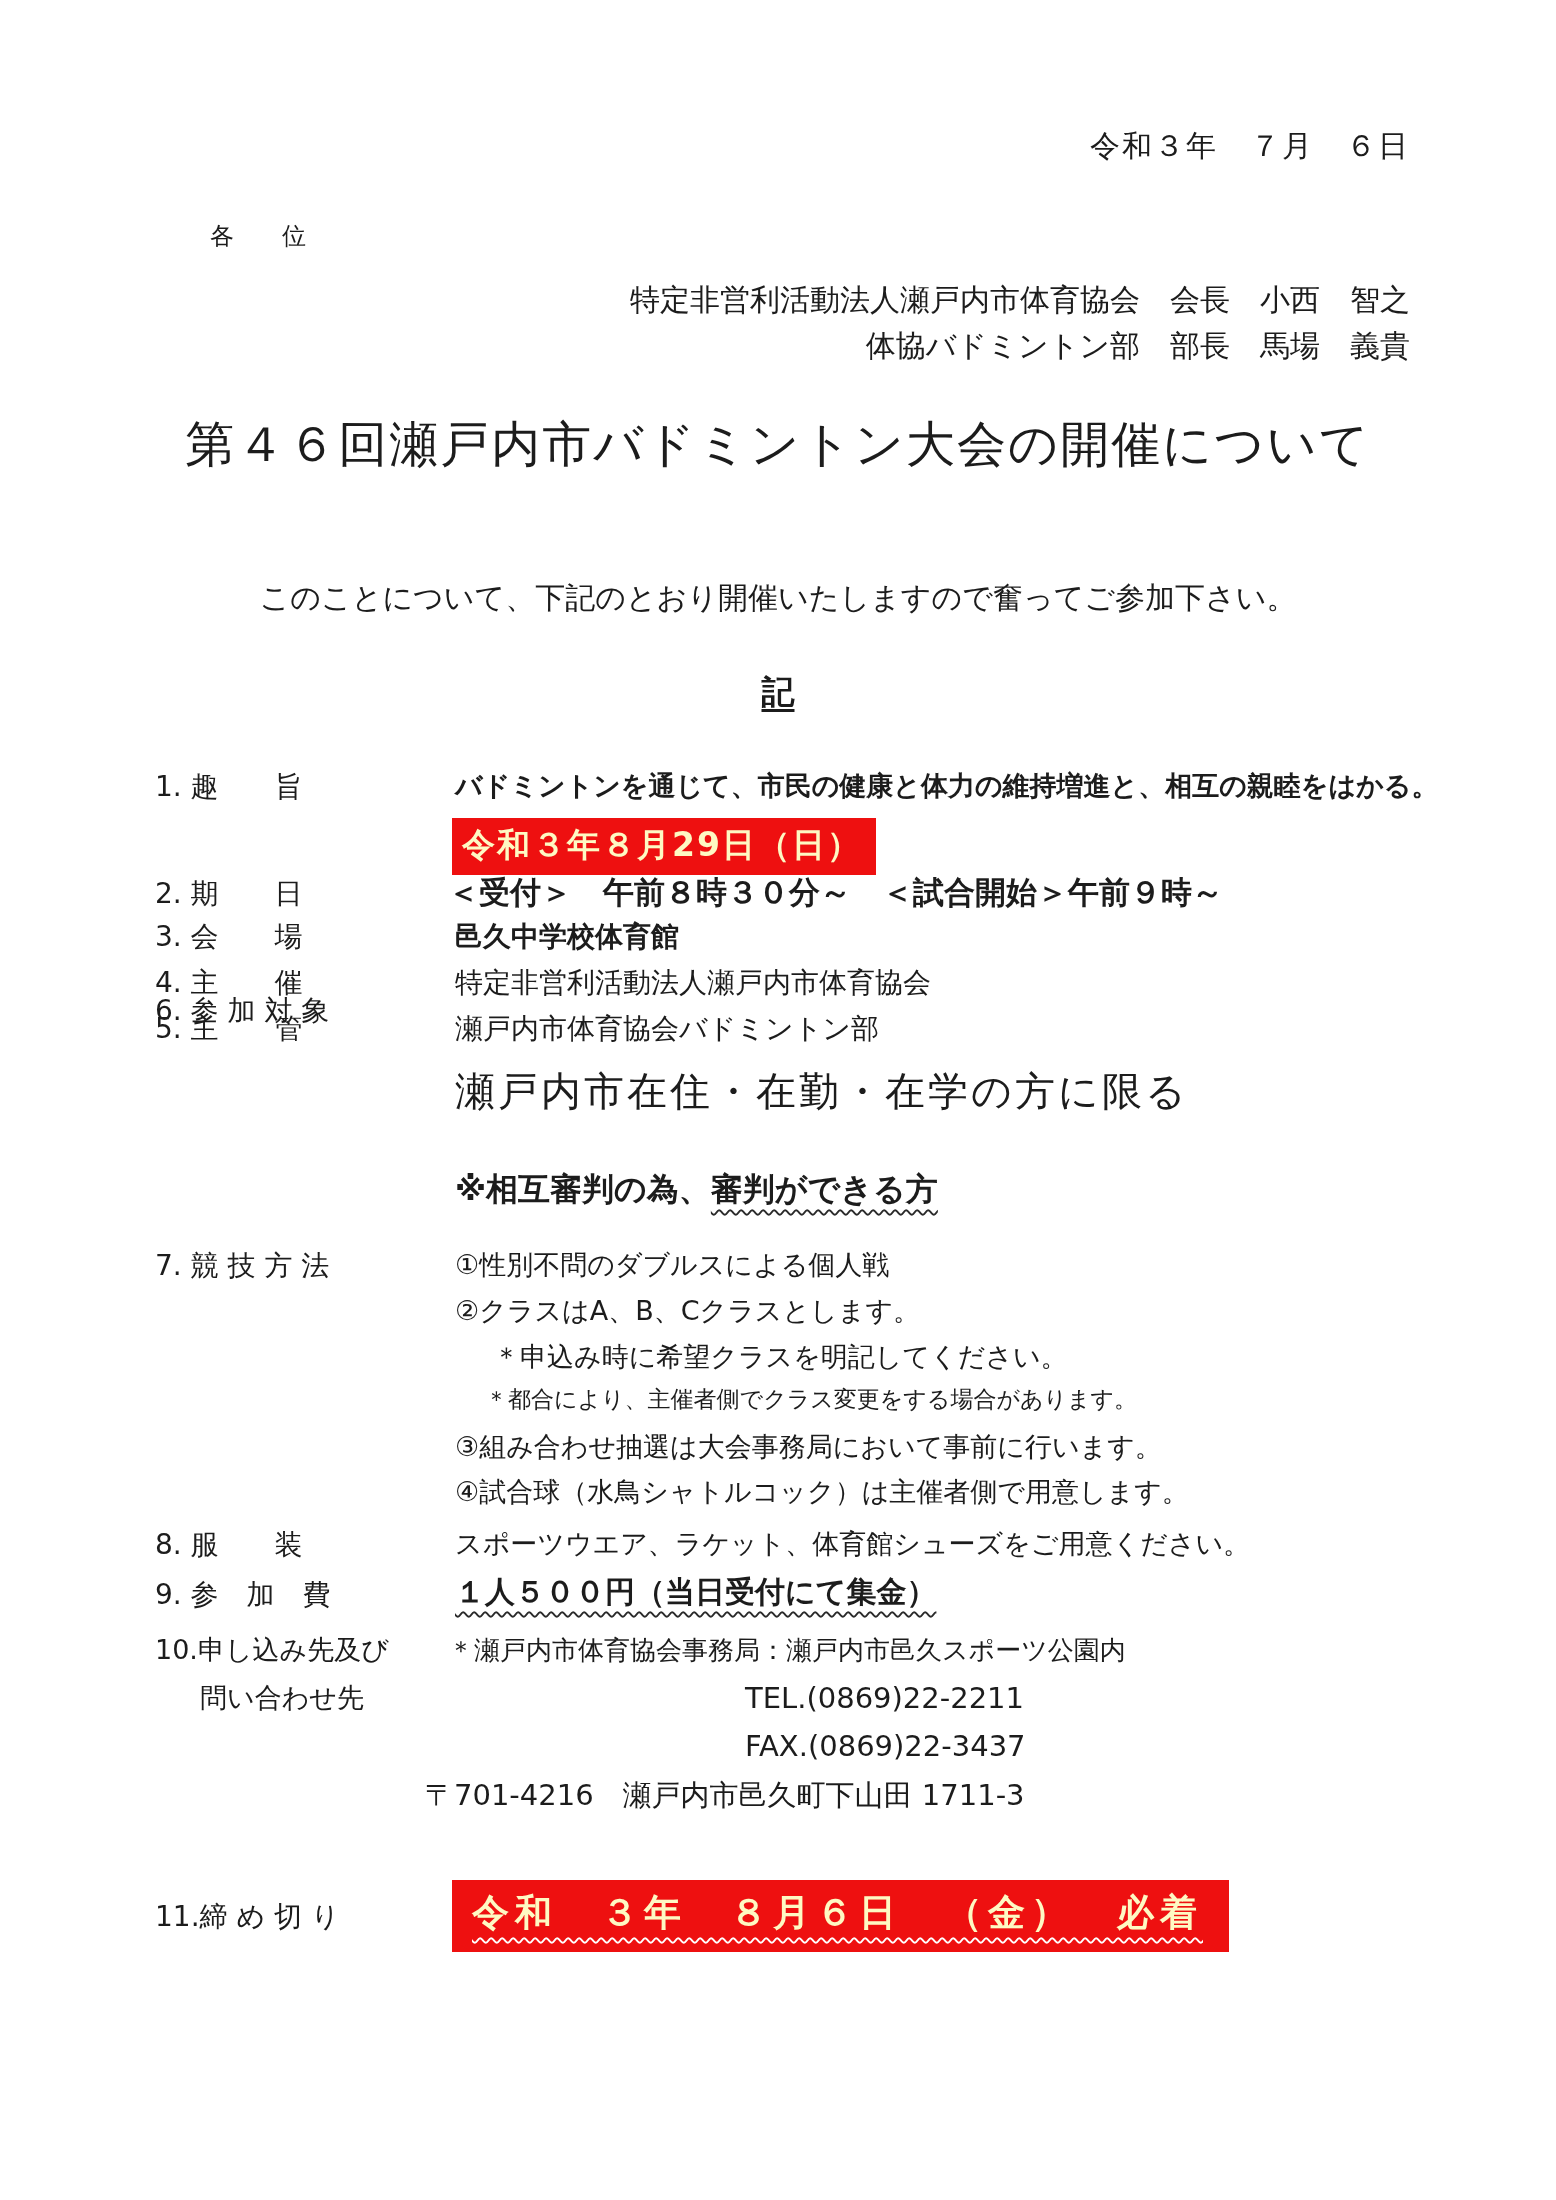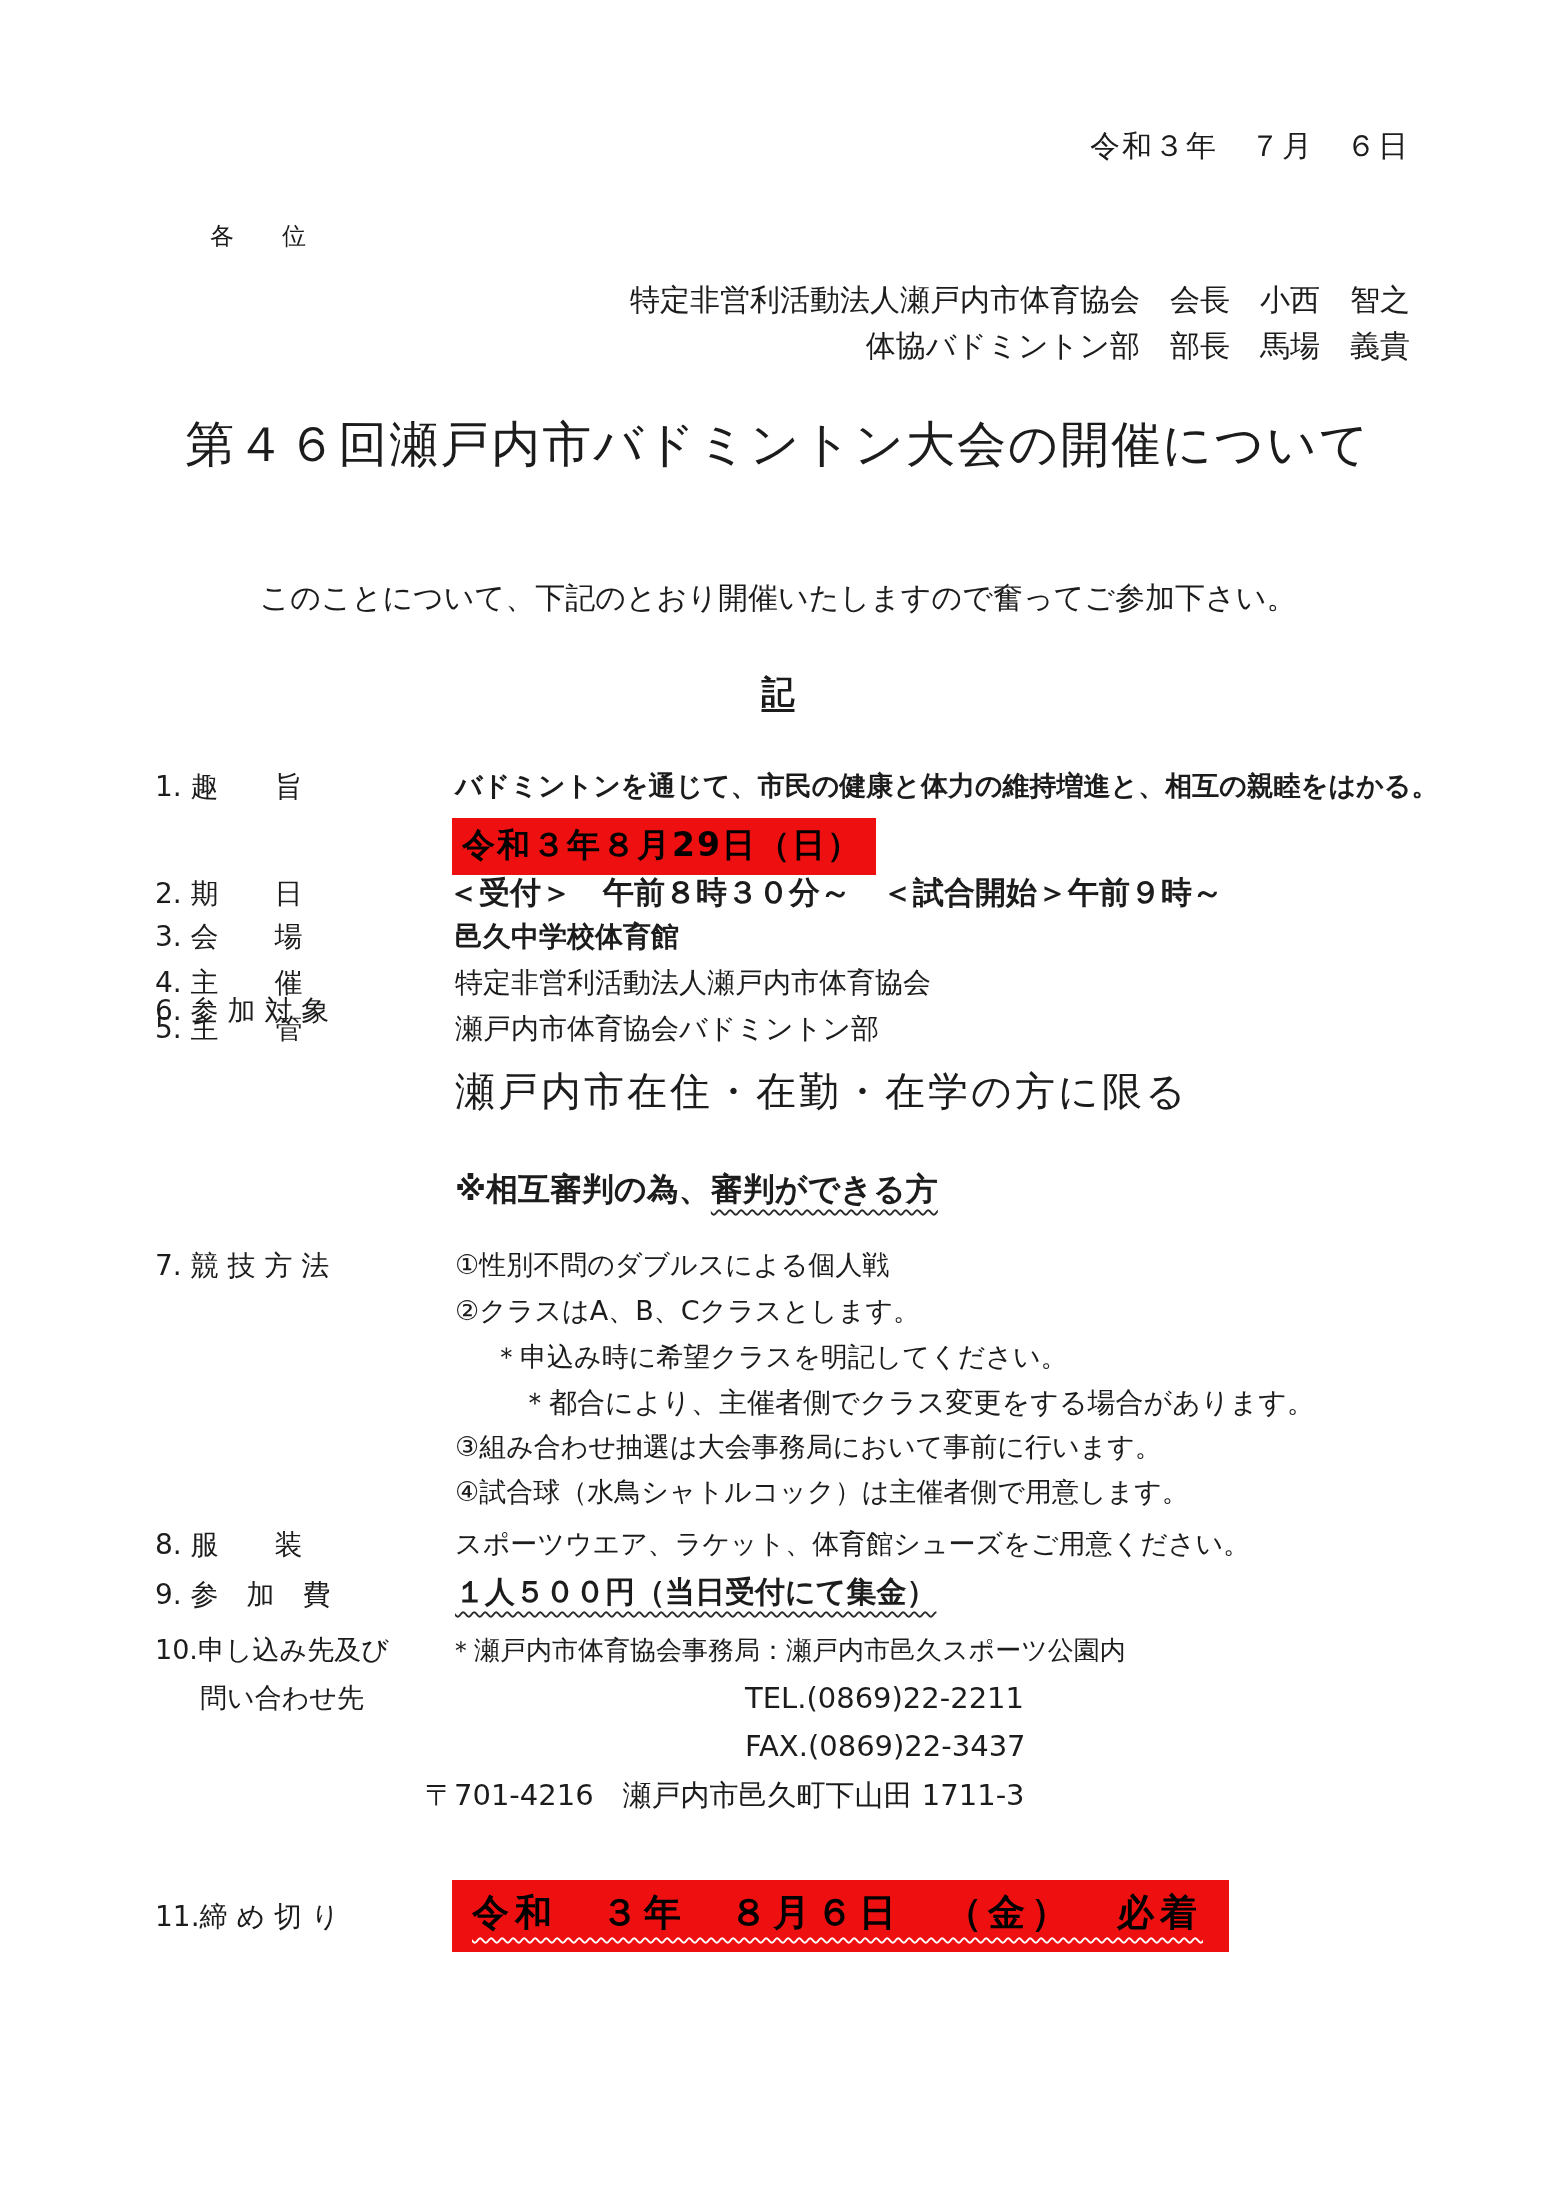--- a/index.html
+++ b/index.html
@@ -15,21 +15,21 @@
   .date{top:126px;font-size:30px;letter-spacing:2px;}
   .salutation{left:210px;top:220px;font-size:24px;}
   .org1{top:280px;font-size:30px;}
   .org2{top:326px;font-size:30px;}
   .title{top:412px;font-size:49px;letter-spacing:2px;}
   .intro{top:578px;font-size:30px;font-weight:normal;}
   .ki{top:670px;font-size:33px;font-weight:bold;text-decoration:underline;text-underline-offset:6px;}
   .lbl{left:155px;font-size:28px;}
   .val{left:455px;font-size:28px;}
   .redbox{
-    background:var(--red,#ee1010);color:#000000;font-weight:bold;
+    background:var(--red,#ee1010);color:#fef9c3;font-weight:bold;
     display:inline-block;padding:5px 14px 7px 10px;
   }
   .wavy-dark{text-decoration:underline wavy #2a2a2a 1.5px;text-underline-offset:9px;}
   .wavy-white{text-decoration:underline wavy #ffffff 2px;text-underline-offset:12px;}
   .big{font-size:40px;letter-spacing:3px;}
   .deadline-text{letter-spacing:6px;font-size:37px;}
 </style>
 </head>
 <body>
 
@@ -64,21 +64,21 @@
   <div class="abs lbl" style="top:992px;">6. 参 加 対 象</div>
   <div class="abs val big" style="top:1064px;">瀬戸内市在住・在勤・在学の方に限る</div>
   <div class="abs bold" style="left:455px;top:1168px;font-size:32px;">
     <span>※相互審判の為、</span><span class="wavy-dark">審判ができる方</span>
   </div>
 
   <div class="abs lbl" style="top:1247px;">7. 競 技 方 法</div>
   <div class="abs val" style="top:1247px;font-size:27px;">①性別不問のダブルスによる個人戦</div>
   <div class="abs val" style="top:1293px;font-size:27px;text-align:right;">②クラスはA、B、Cクラスとします。</div>
   <div class="abs" style="left:493px;top:1339px;font-size:27px;">＊申込み時に希望クラスを明記してください。</div>
-  <div class="abs" style="left:521px;top:1384px;font-size:28px;">＊都合により、主催者側でクラス変更をする場合があります。</div>
+  <div class="abs" style="left:485px;top:1384px;font-size:23px;">＊都合により、主催者側でクラス変更をする場合があります。</div>
   <div class="abs val" style="top:1429px;font-size:27px;">③組み合わせ抽選は大会事務局において事前に行います。</div>
   <div class="abs val" style="top:1474px;font-size:27px;">④試合球（水鳥シャトルコック）は主催者側で用意します。</div>
 
   <div class="abs lbl" style="top:1526px;">8. 服　　装</div>
   <div class="abs val" style="top:1526px;font-size:27px;">スポーツウエア、ラケット、体育館シューズをご用意ください。</div>
 
   <div class="abs lbl" style="top:1576px;">9. 参　加　費</div>
   <div class="abs val bold wavy-dark" style="top:1572px;font-size:30px;">１人５００円（当日受付にて集金）</div>
 
   <div class="abs lbl" style="top:1632px;font-size:27px;">10.申し込み先及び</div>

